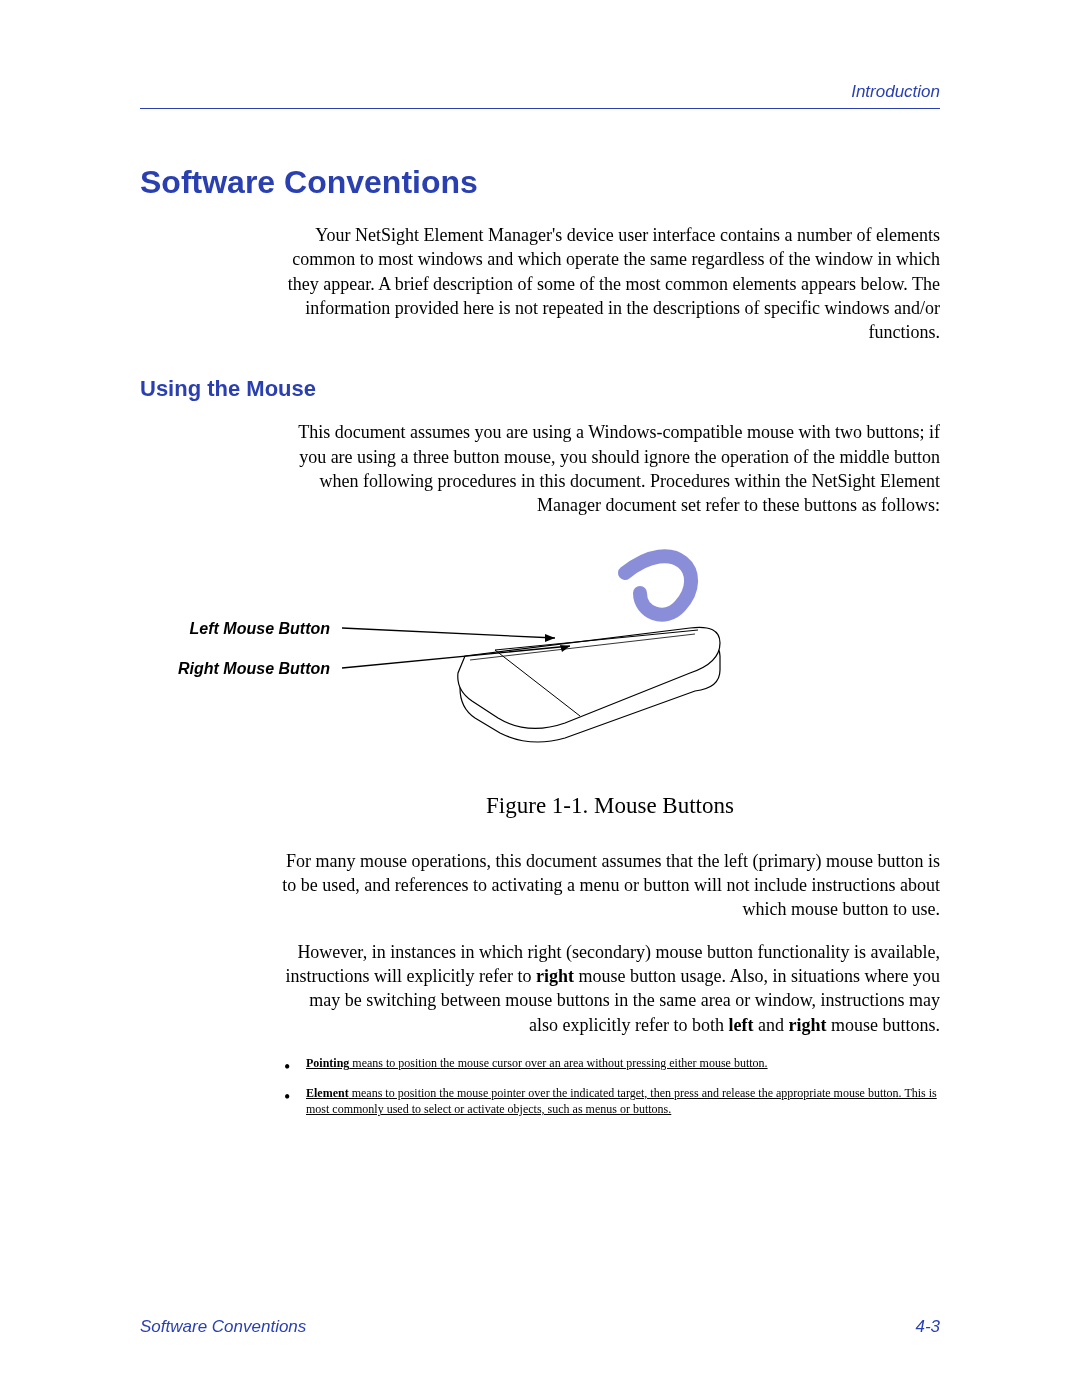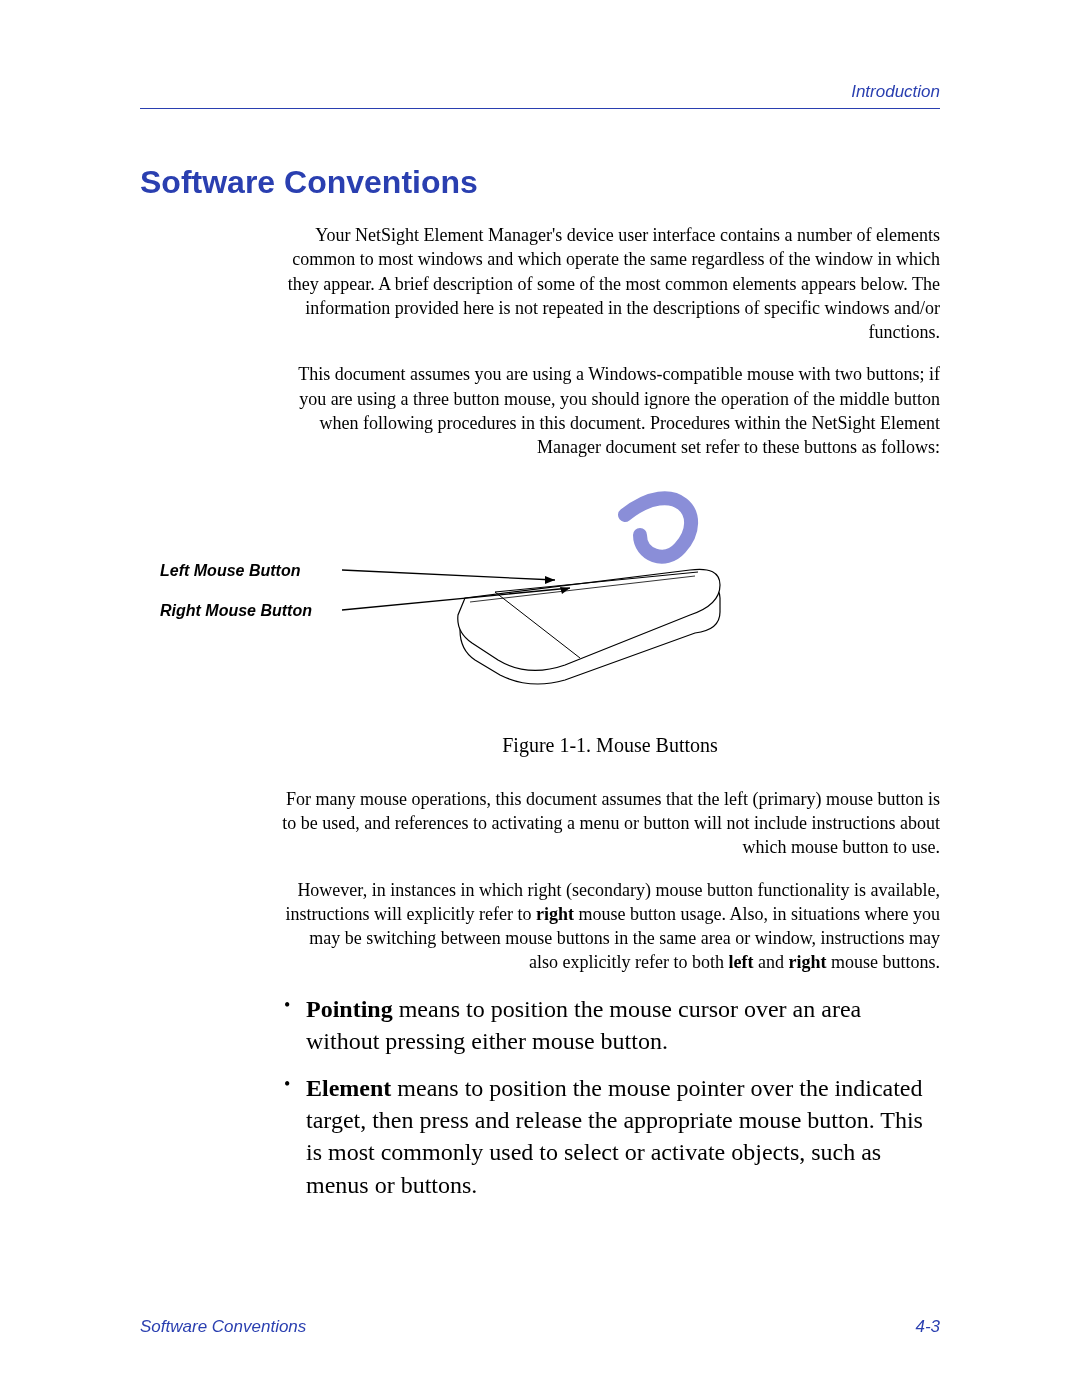--- a/index.html
+++ b/index.html
@@ -55,39 +55,40 @@
     height: 240px;
   }
   .figure-block svg { display:block; }
   .fig-label {
     position: absolute;
     font-family: Arial, Helvetica, sans-serif;
     font-weight: bold;
     font-style: italic;
     font-size: 16px;
     color:#000;
-    text-align: left;
+    text-align: right;
     width: 170px;
   }
   .caption {
     text-align: center;
-    font-size: 20px;
+    font-size: 23px;
     margin: 4px 0 28px 0;
   }
   ul.bullets {
     list-style: none;
     padding: 0;
     margin: 0 0 18px 0;
   }
   ul.bullets li {
     position: relative;
     padding-left: 26px;
     margin-bottom: 14px;
-    font-size: 24px;
+    font-size: 12px;
     line-height: 1.35;
+    text-decoration: underline;
   }
   ul.bullets li::before {
     content: "•";
     position: absolute;
     left: 4px;
     top: 0;
     font-size: 18px;
   }
   .footer {
     position: absolute;
@@ -110,20 +111,21 @@
 
   <div class="header-right">Introduction</div>
   <hr class="rule">
 
   <h1 class="h1">Software Conventions</h1>
 
   <div class="body-indent">
     <p class="para">Your NetSight Element Manager's device user interface contains a number of elements common to most windows and which operate the same regardless of the window in which they appear. A brief description of some of the most common elements appears below. The information provided here is not repeated in the descriptions of specific windows and/or functions.</p>
   </div>
 
+  <h2 class="h2">Using the Mouse</h2>
 
   <div class="body-indent">
     <p class="para">This document assumes you are using a Windows-compatible mouse with two buttons; if you are using a three button mouse, you should ignore the operation of the middle button when following procedures in this document. Procedures within the NetSight Element Manager document set refer to these buttons as follows:</p>
 
     <div class="figure-block">
       <div class="fig-label" style="left:-120px; top:80px;">Left Mouse Button</div>
       <div class="fig-label" style="left:-120px; top:120px;">Right Mouse Button</div>
       <svg width="560" height="230" viewBox="0 0 560 230">
 
         <path d="M 345 35 C 395 -5 430 35 400 68 C 385 85 360 75 360 55" fill="none" stroke="#8a8ed8" stroke-width="14" stroke-linecap="round"></path>

